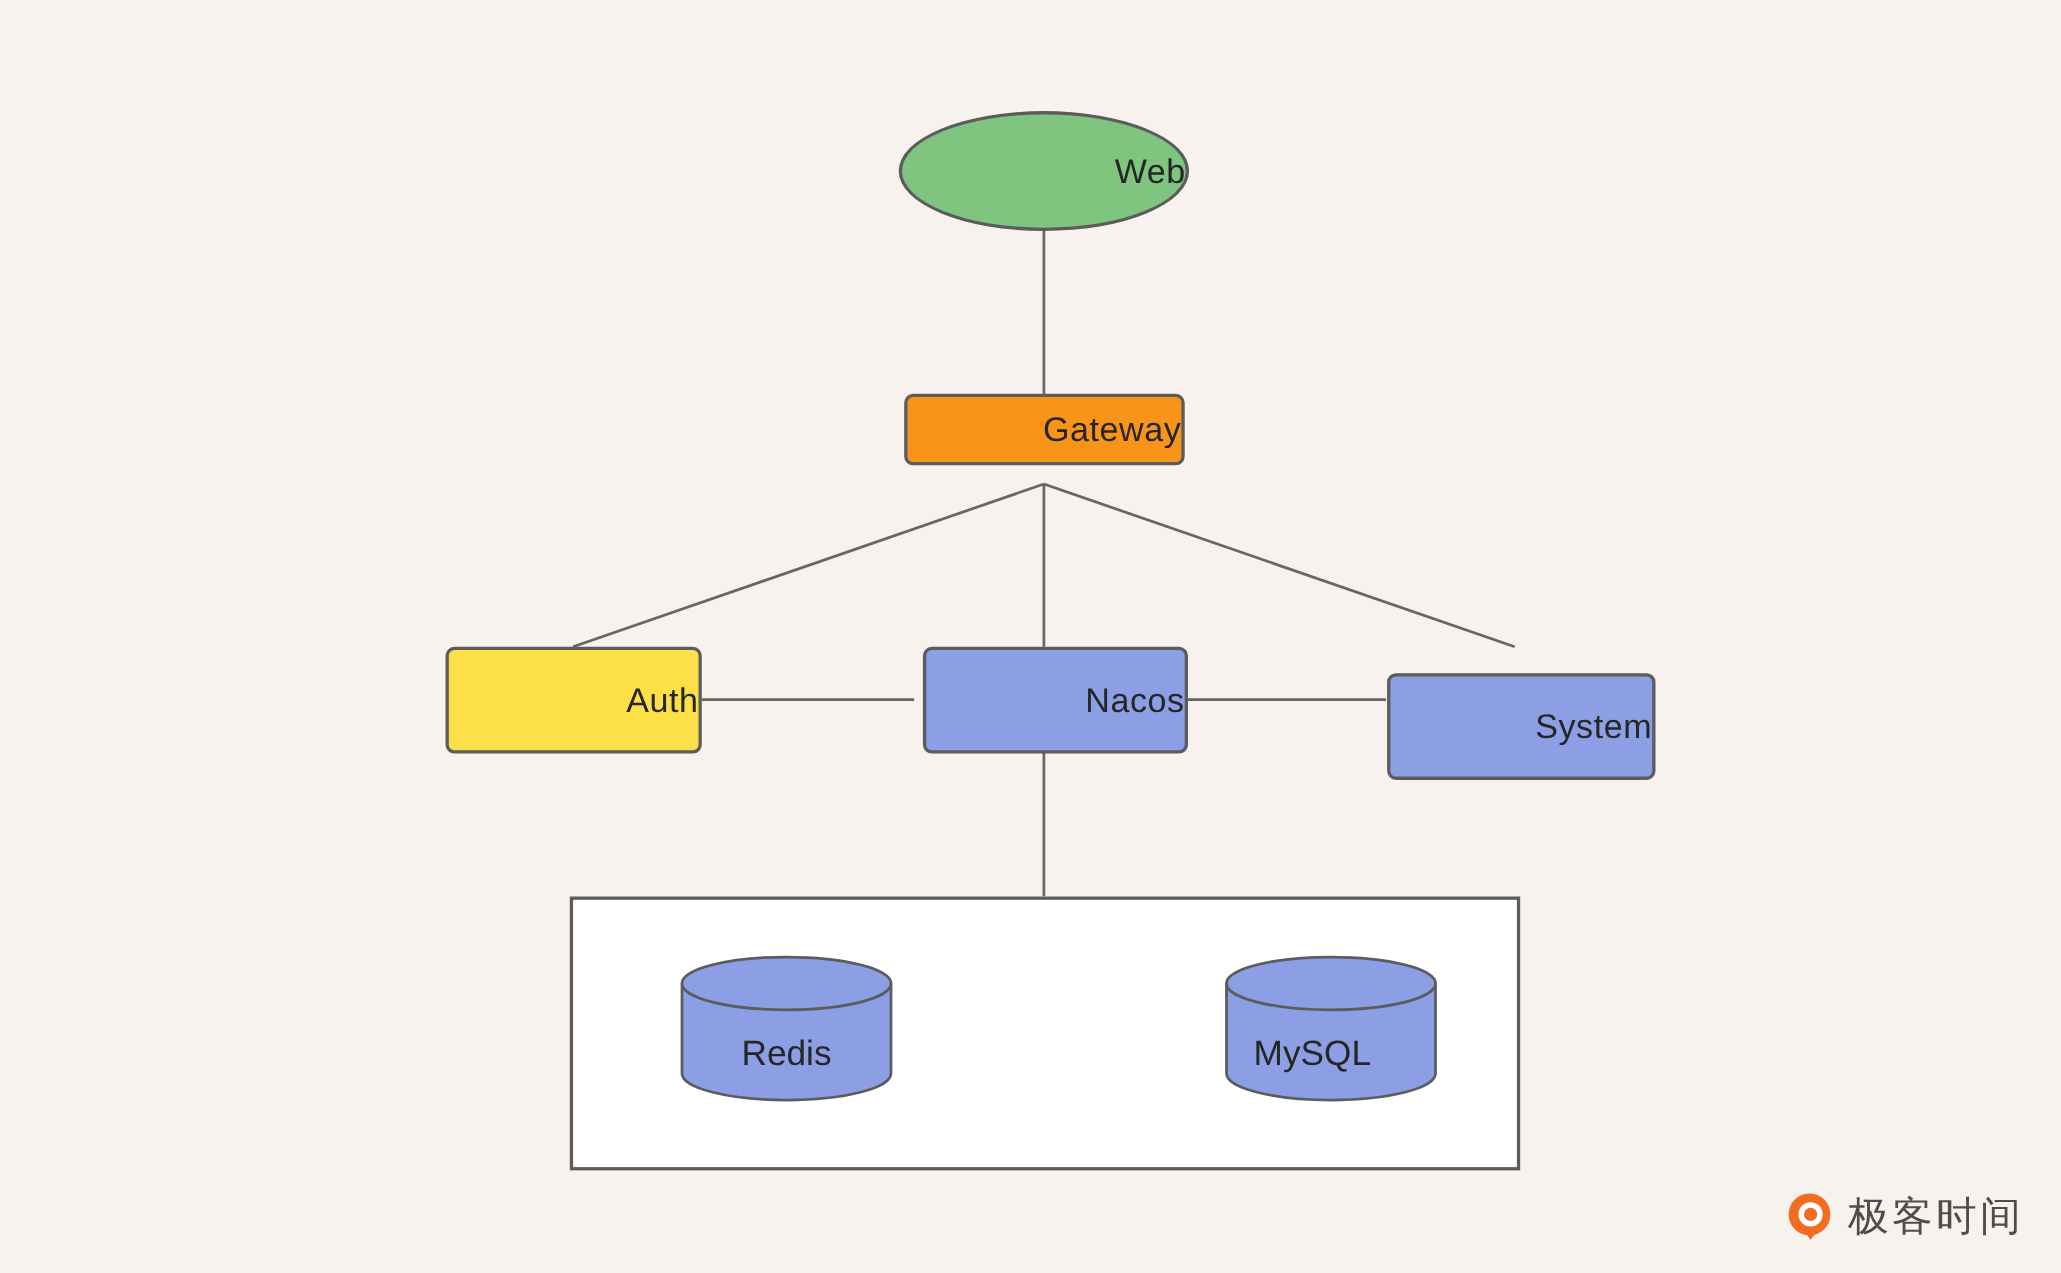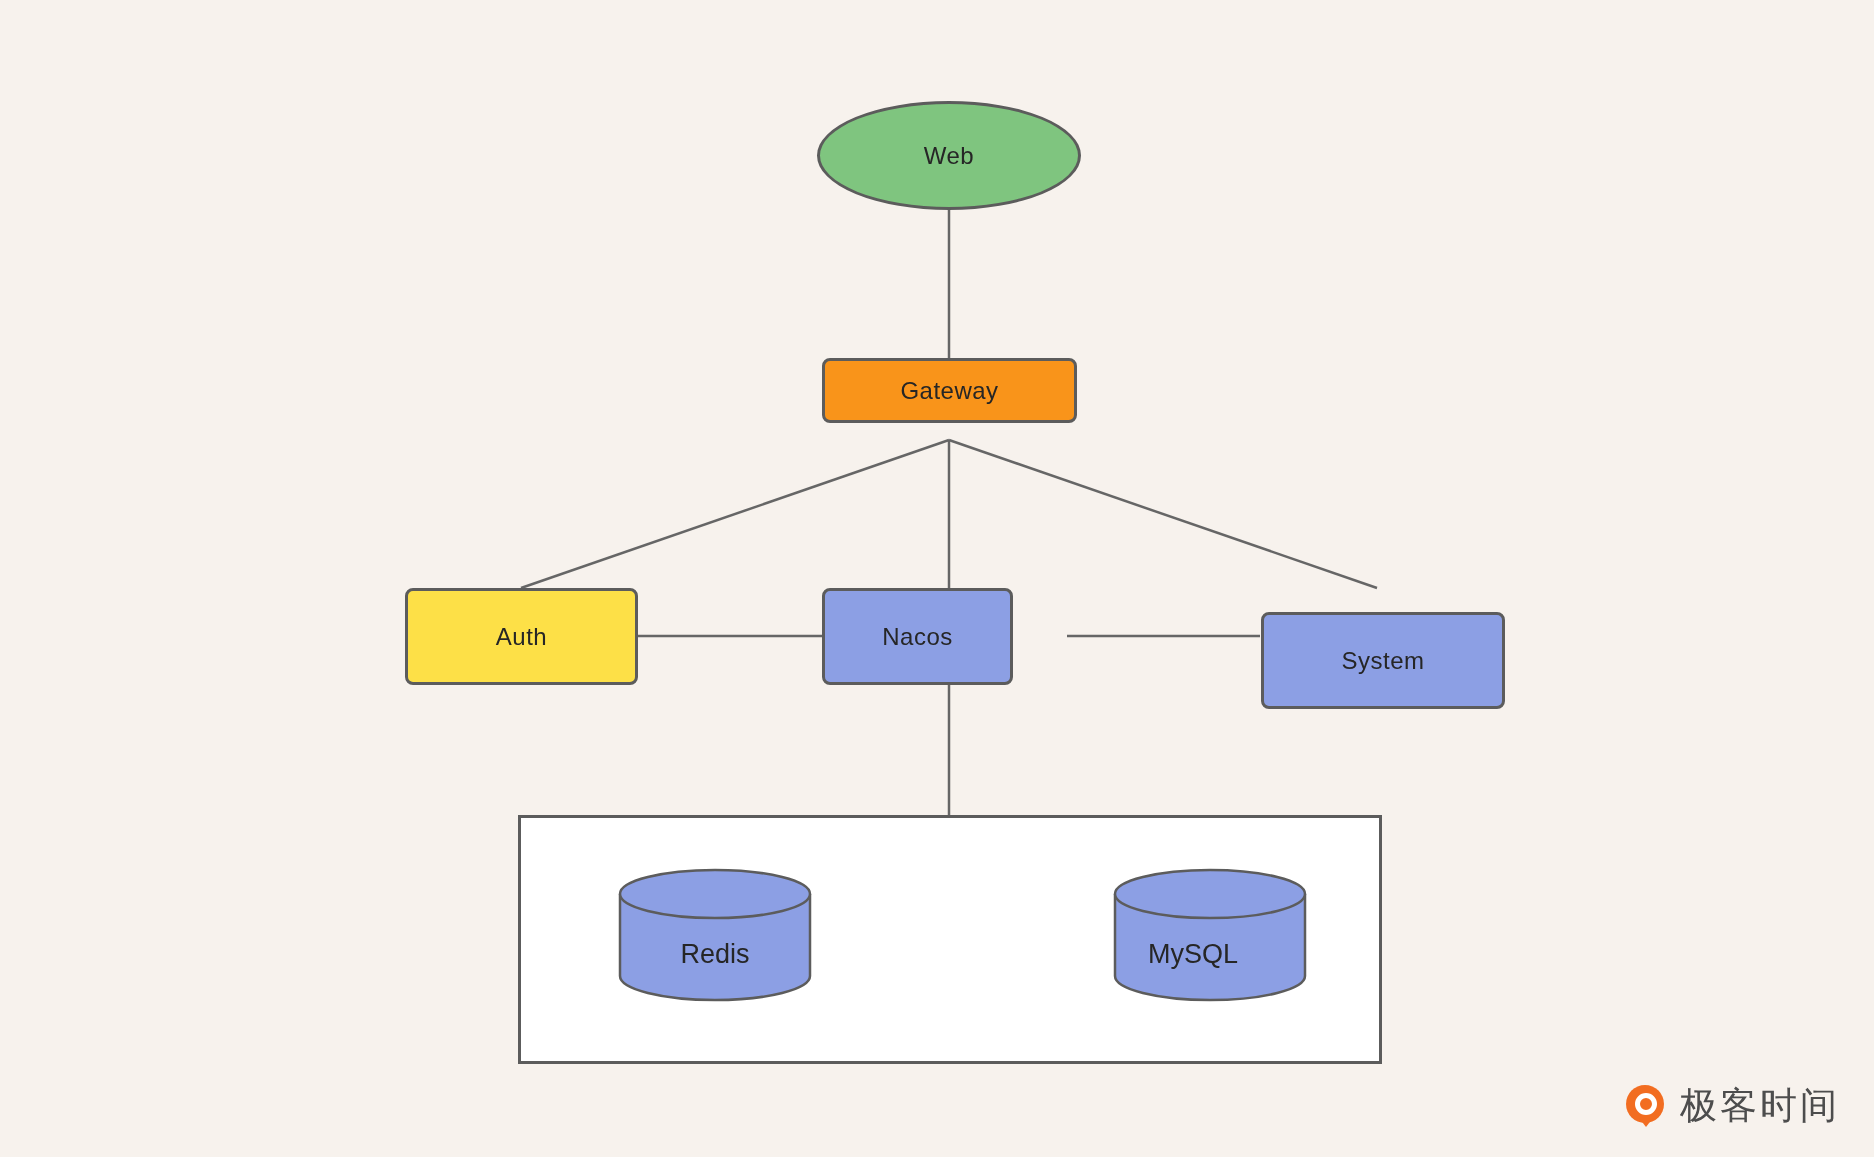--- a/index.html
+++ b/index.html
@@ -21,24 +21,24 @@
     position: absolute;
     left: 0;
     top: 0;
     width: 1874px;
     height: 1157px;
   }
   .node {
     position: absolute;
     display: flex;
     align-items: center;
-    justify-content: center;
+    justify-content: flex-end;
     box-sizing: border-box;
     color: #262626;
-    font-size: 24px;
+    font-size: 31px;
     letter-spacing: 0.5px;
   }
   .node-ellipse {
     border: 3px solid #5c5c5c;
     border-radius: 50%;
   }
   .node-rect {
     border: 3px solid #5c5c5c;
     border-radius: 8px;
   }
@@ -56,21 +56,21 @@
     width: 100%;
     height: 100%;
   }
   .cyl-label {
     position: absolute;
     left: 0;
     right: 0;
     top: 52%;
     text-align: center;
     color: #262626;
-    font-size: 27px;
+    font-size: 32px;
   }
   .watermark {
     position: absolute;
     right: 34px;
     bottom: 26px;
     display: flex;
     align-items: center;
     gap: 12px;
   }
   .logo-bubble {
@@ -136,21 +136,21 @@
   </div>
 
   <div class="node node-rect" style="left: 822px; top: 358px; width: 255px; height: 65px; background-color: rgb(249, 148, 26);">
     <span>Gateway</span>
   </div>
 
   <div class="node node-rect" style="left: 405px; top: 588px; width: 233px; height: 97px; background-color: #fde047;">
     <span>Auth</span>
   </div>
 
-  <div class="node node-rect" style="left: 822px; top: 588px; width: 191px; height: 97px; background-color: rgb(140, 159, 228);">
+  <div class="node node-rect" style="left: 839px; top: 588px; width: 241px; height: 97px; background-color: rgb(140, 159, 228);">
     <span>Nacos</span>
   </div>
 
   <div class="node node-rect" style="left: 1261px; top: 612px; width: 244px; height: 97px; background-color: rgb(140, 159, 228);">
     <span>System</span>
   </div>
 
   <div class="cylinder" style="left:618px; top:868px; width:194px; height:136px;">
     <svg viewBox="0 0 194 136">
       <path d="M 2 26 L 2 108 A 95 24 0 0 0 192 108 L 192 26" stroke="#5c5c5c" stroke-width="2.5" fill="#8C9FE4"></path>

